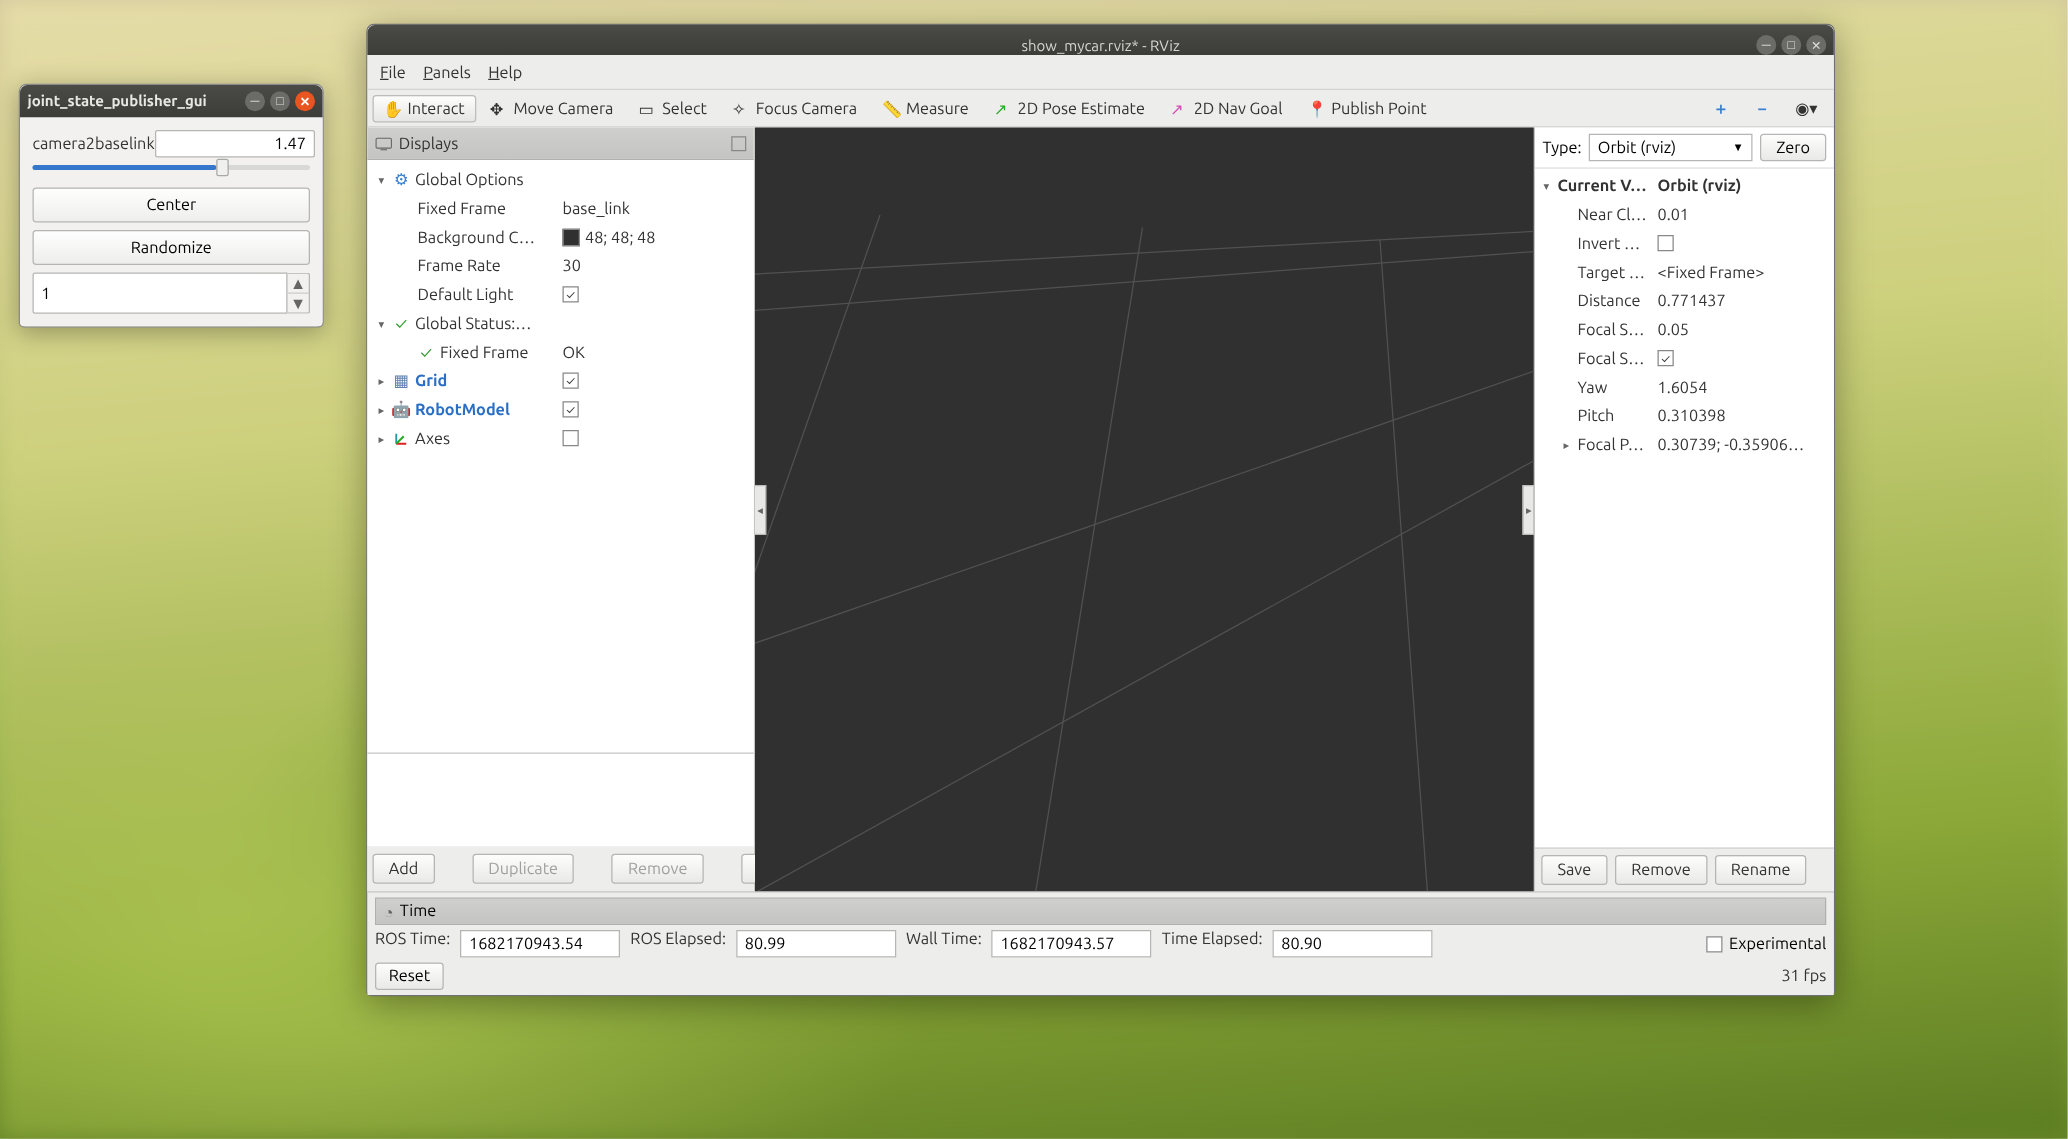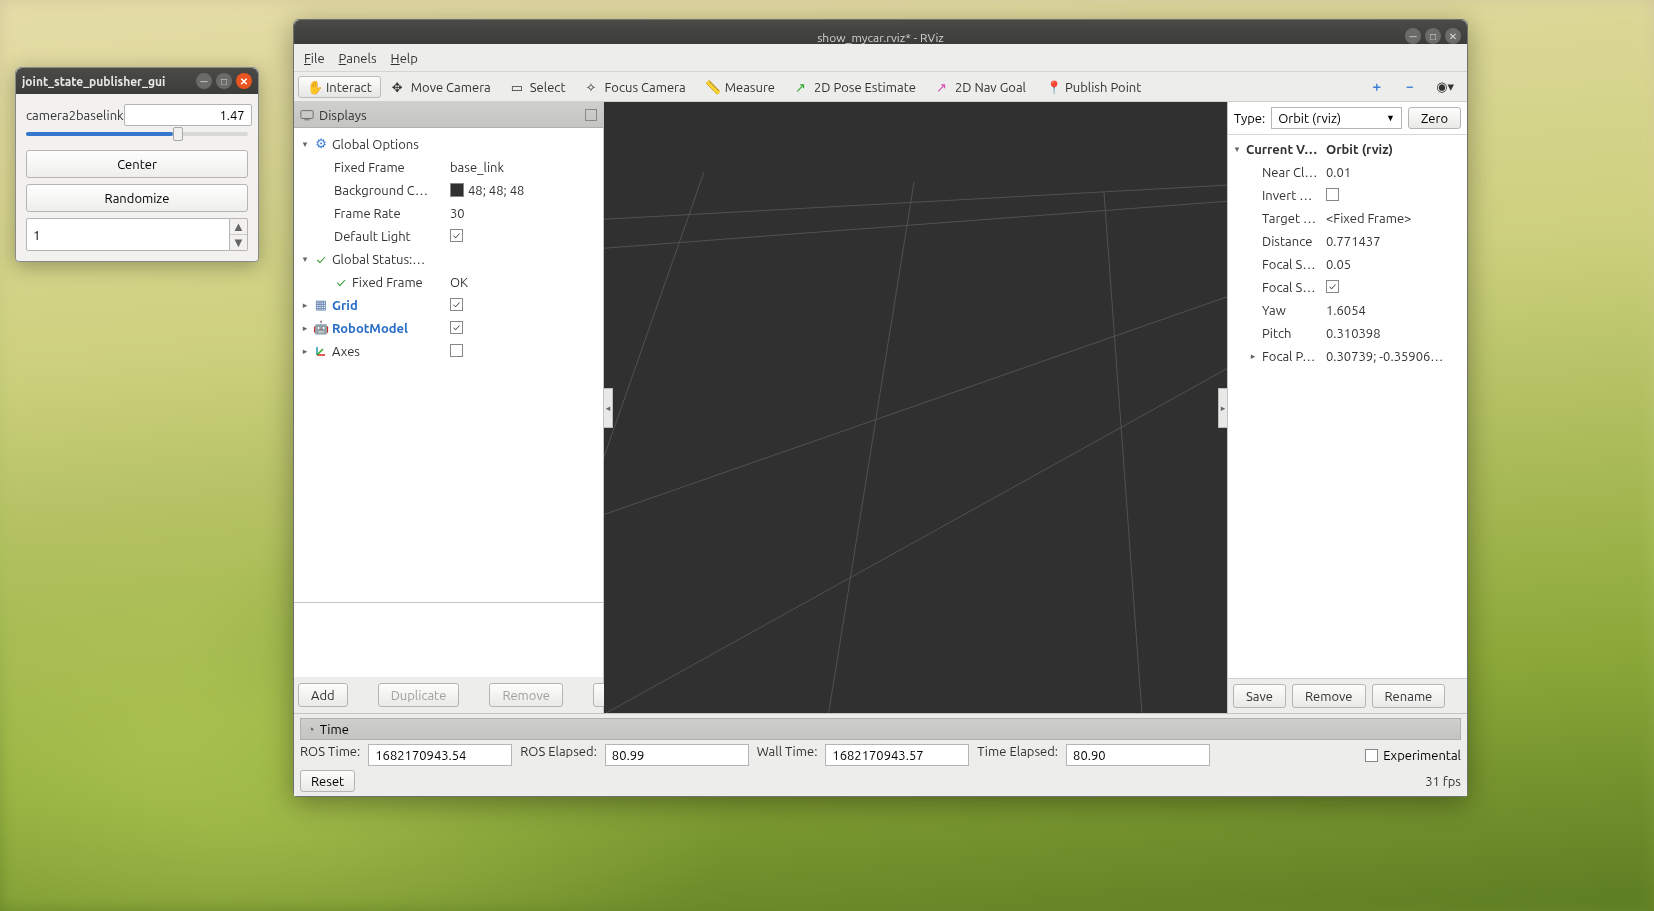--- a/index.html
+++ b/index.html
@@ -81,21 +81,21 @@
 .views-select { flex:1; border:1px solid #b5b5b3; background:#fff; padding:3px 6px; display:flex; align-items:center; justify-content:space-between;}
 .views-btn { border:1px solid #b5b5b3; background:linear-gradient(#fdfdfc,#e9e9e7); padding:3px 12px; border-radius:3px;}
 .views-tree { flex:1; padding-top:2px;}
 .views-tree .tree-row .label { flex: 0 0 96px;}
 .views-btns { padding:5px; display:flex; gap:6px; background:#ededeb; border-top:1px solid #d0d0ce;}
 
 .time-panel { background:#ededeb; border-top:1px solid #c5c5c3; padding:4px 6px;}
 .time-hdr { height:22px; background:linear-gradient(#cfcfcd,#c4c4c2); border:1px solid #b0b0ae; display:flex; align-items:center; padding:2px 6px; margin-bottom:4px;}
 .time-row { display:flex; gap:8px; margin-bottom:4px;}
 .time-row .lbl { color:#333;}
-.time-row input { border:1px solid #b5b5b3; background:#fff; padding:3px 6px; width:144px;}
+.time-row input { border:1px solid #b5b5b3; background:#fff; padding:3px 6px; width:128px;}
 .time-row .exp { margin-left:auto; display:flex; align-items:center; gap:5px;}
 .time-bottom { display:flex; align-items:center;}
 .reset-btn { border:1px solid #b5b5b3; background:linear-gradient(#fdfdfc,#e9e9e7); padding:3px 10px; border-radius:3px;}
 .fps { margin-left:auto; color:#333;}
 </style>
 </head>
 <body>
 <div class="bg-blur"></div>
 
 <div class="jsp-win">

